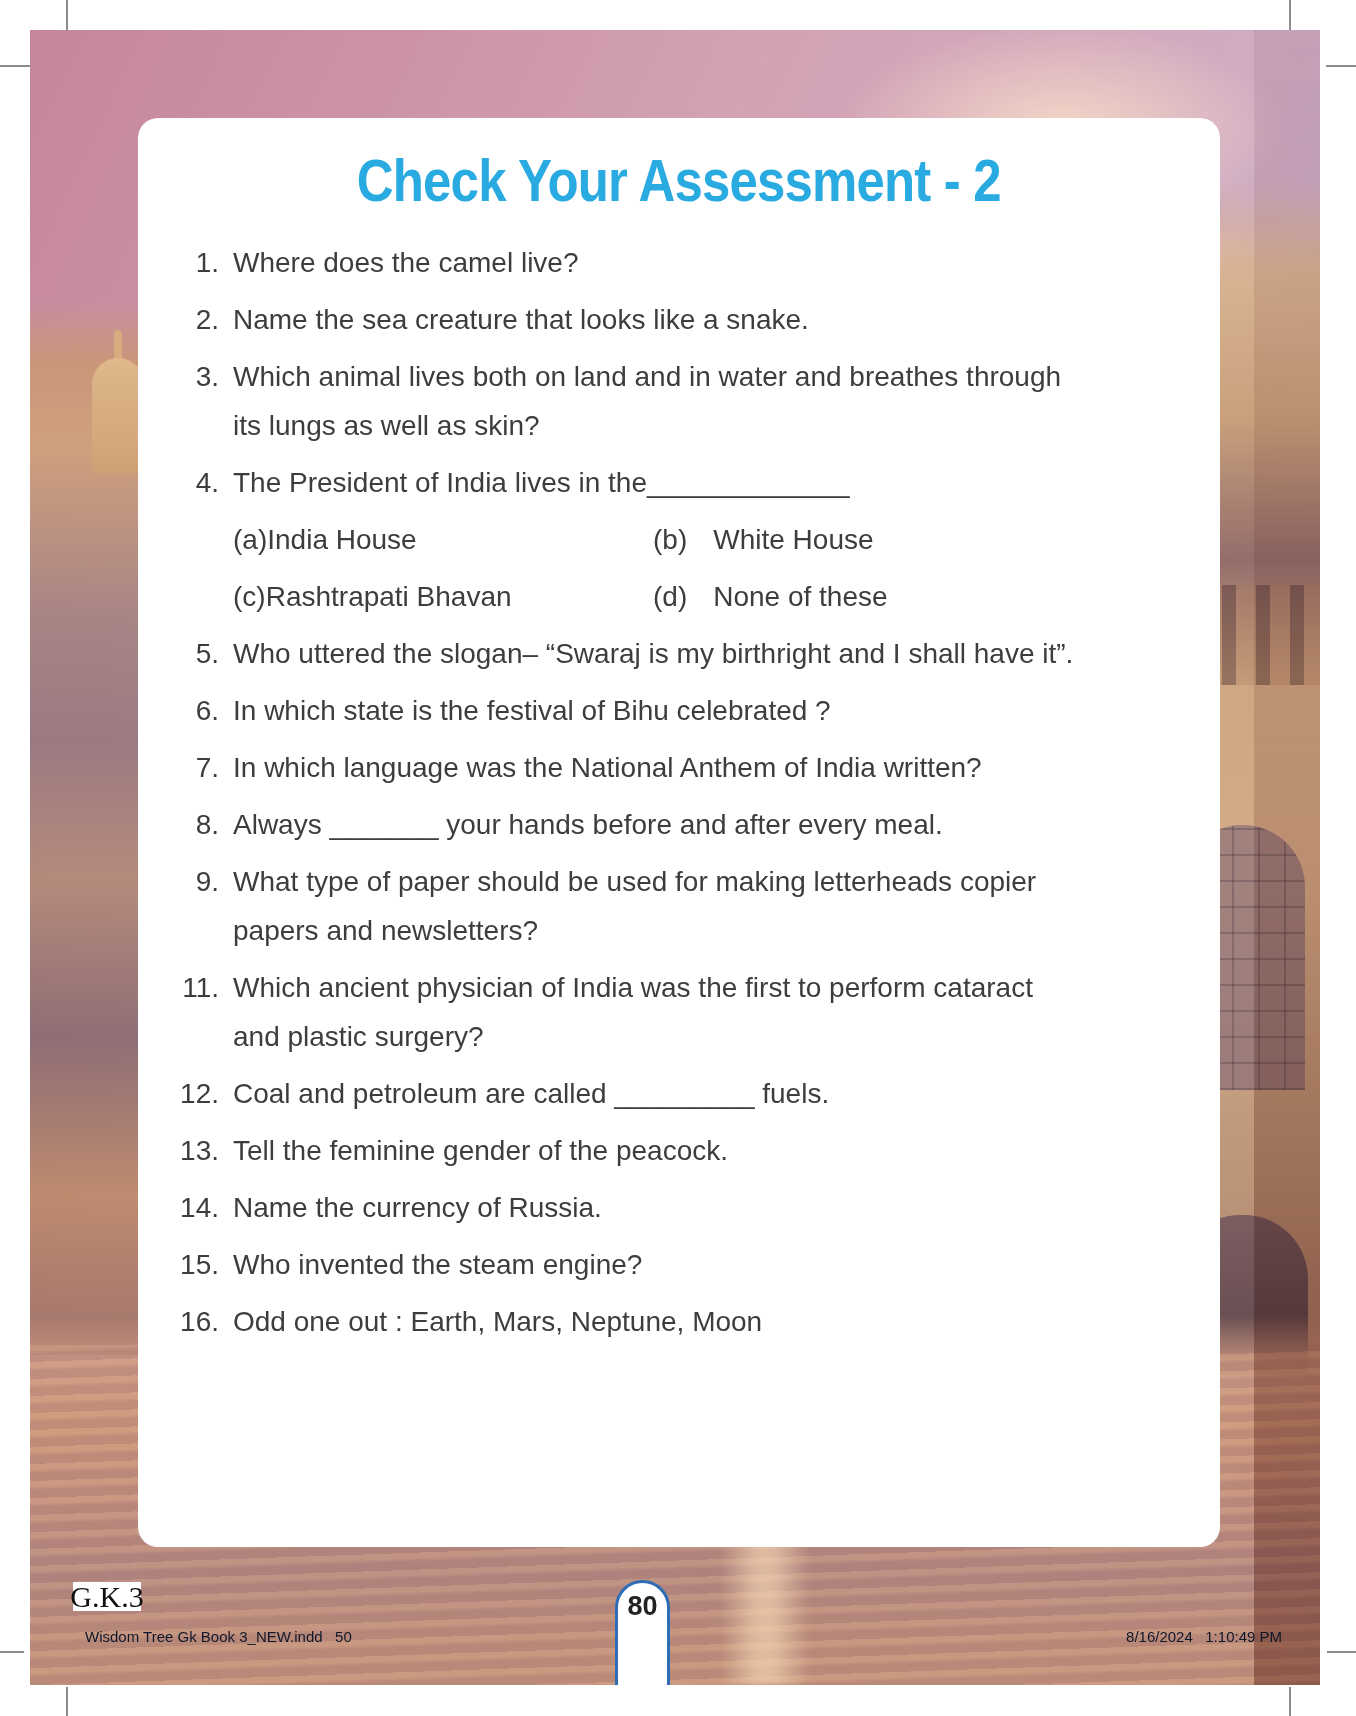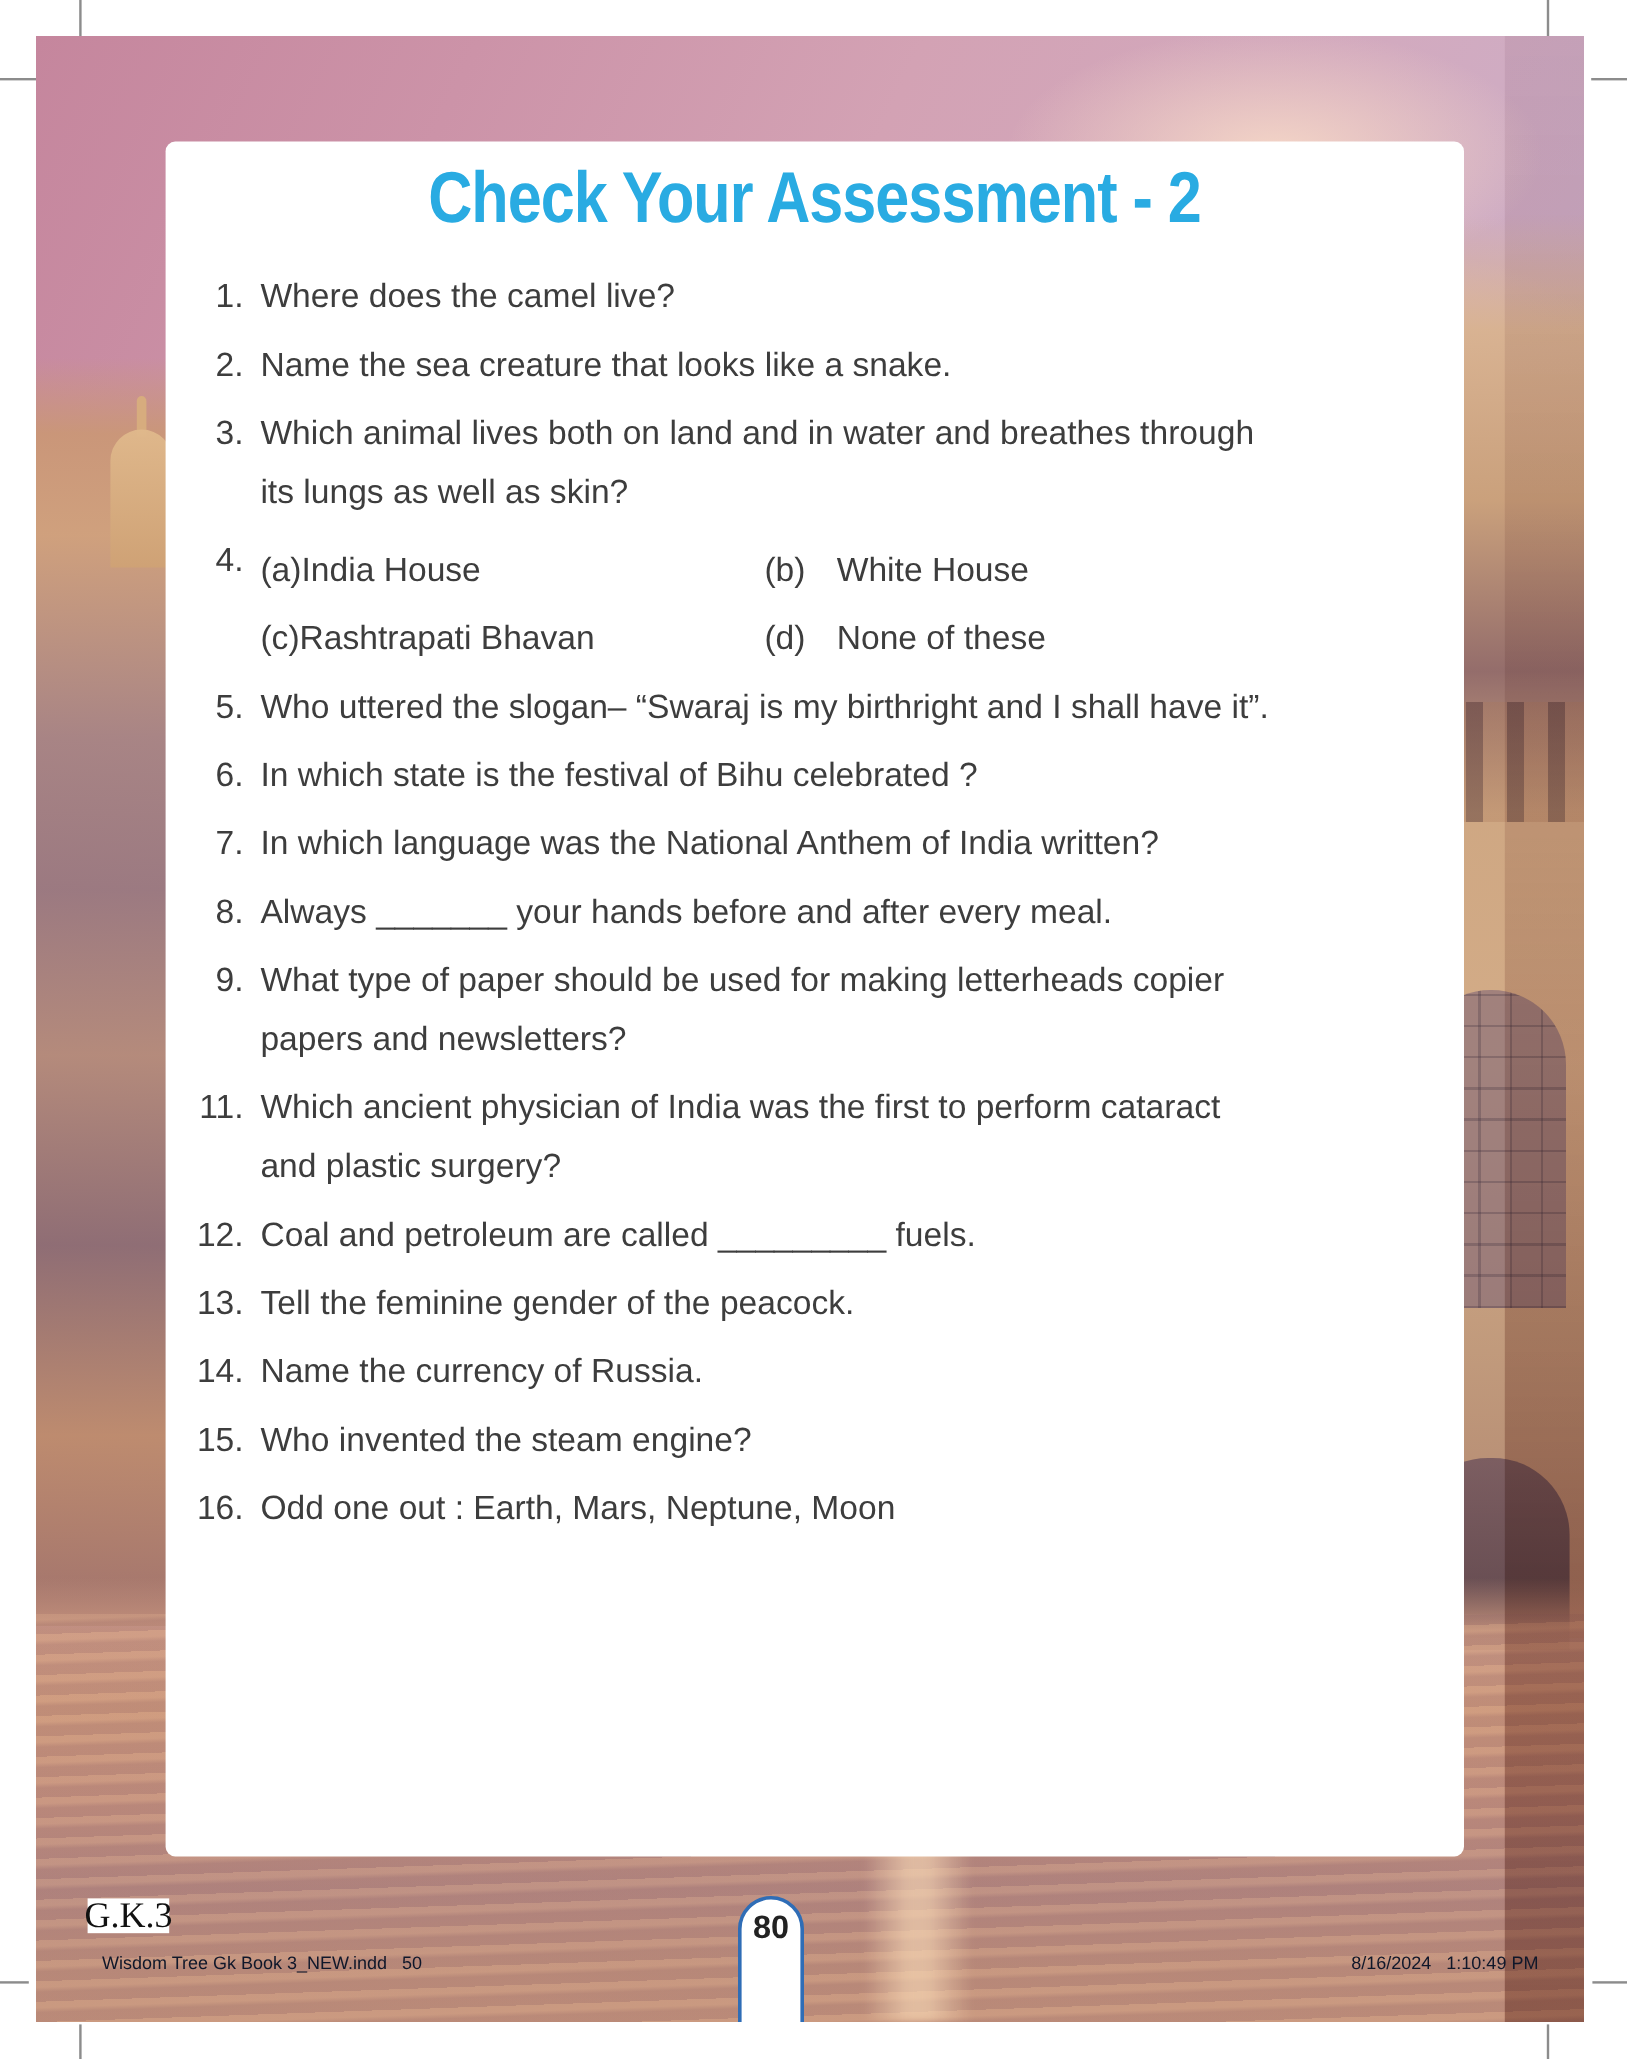--- a/index.html
+++ b/index.html
@@ -34,22 +34,22 @@
   .water{left:0;bottom:0;width:100%;height:370px;
     background:linear-gradient(180deg,rgba(199,148,125,0) 0%,rgba(199,148,125,0.92) 12%,#c79379 30%,#c08d7c 50%,#b3867f 70%,#bd8d7a 88%,#c1907a 100%);}
   .water-streaks{left:0;bottom:0;width:100%;height:340px;opacity:.55;
     background:repeating-linear-gradient(178deg,rgba(244,196,156,0.35) 0 5px,rgba(146,102,110,0.25) 9px 17px);}
   .water-glint{left:690px;bottom:0;width:90px;height:330px;filter:blur(4px);
     background:linear-gradient(90deg,rgba(252,220,184,0) 0%,rgba(252,222,186,0.6) 40%,rgba(252,222,186,0.6) 60%,rgba(252,220,184,0) 100%);}
   .bleed-band{right:0;top:0;bottom:0;width:66px;mix-blend-mode:multiply;
     background:linear-gradient(180deg,rgba(150,110,130,0.12) 0%,rgba(150,100,95,0.2) 40%,rgba(130,70,55,0.38) 75%,rgba(118,58,45,0.46) 100%);}
 
   
-  .card{position:absolute;left:108px;top:88px;width:1082px;height:1429px;background:#ffffff;border-radius:8px;
-        padding:0;box-sizing:border-box;}
+  .card{position:absolute;left:108px;top:88px;width:1082px;height:1429px;background:#ffffff;border-radius:20px;
+        padding:16px;box-sizing:border-box;}
   .card h1{margin:16px 0 0 0;text-align:center;font-size:60px;line-height:62px;font-weight:bold;color:#29abe2;}
   .card h1 span{display:inline-block;transform:scaleX(0.85);transform-origin:50% 50%;letter-spacing:-1px;white-space:nowrap;}
 
   ol.qlist{list-style:none;margin:26px 0 0 0;padding:0 20px 0 13px;}
   ol.qlist li{display:grid;grid-template-columns:52px 1fr;column-gap:14px;
               font-size:28px;line-height:49px;color:#3d3d3d;margin-bottom:8px;}
   .qnum{text-align:right;}
   .qtext{white-space:pre-line;}
   .opts{display:grid;grid-template-columns:420px auto;row-gap:8px;margin-top:8px;line-height:49px;}
   .opt .olabel{display:inline-block;}
@@ -106,20 +106,21 @@
           <div><span class="qtext">Name the sea creature that looks like a snake.</span></div>
         </li>
       <li>
           <span class="qnum">3.</span>
           <div><span class="qtext">Which animal lives both on land and in water and breathes through
 its lungs as well as skin?</span></div>
         </li>
       <li>
         <span class="qnum">4.</span>
         <div>
+          <span class="qtext">The President of India lives in the_____________</span>
           <div class="opts">
             <div class="opt"><span class="olabel">(a)</span><span>India House</span></div>
             <div class="opt gap"><span class="olabel">(b)</span><span>White House</span></div>
             <div class="opt"><span class="olabel">(c)</span><span>Rashtrapati Bhavan</span></div>
             <div class="opt gap"><span class="olabel">(d)</span><span>None of these</span></div>
           </div>
         </div>
       </li>
       <li>
           <span class="qnum">5.</span>

